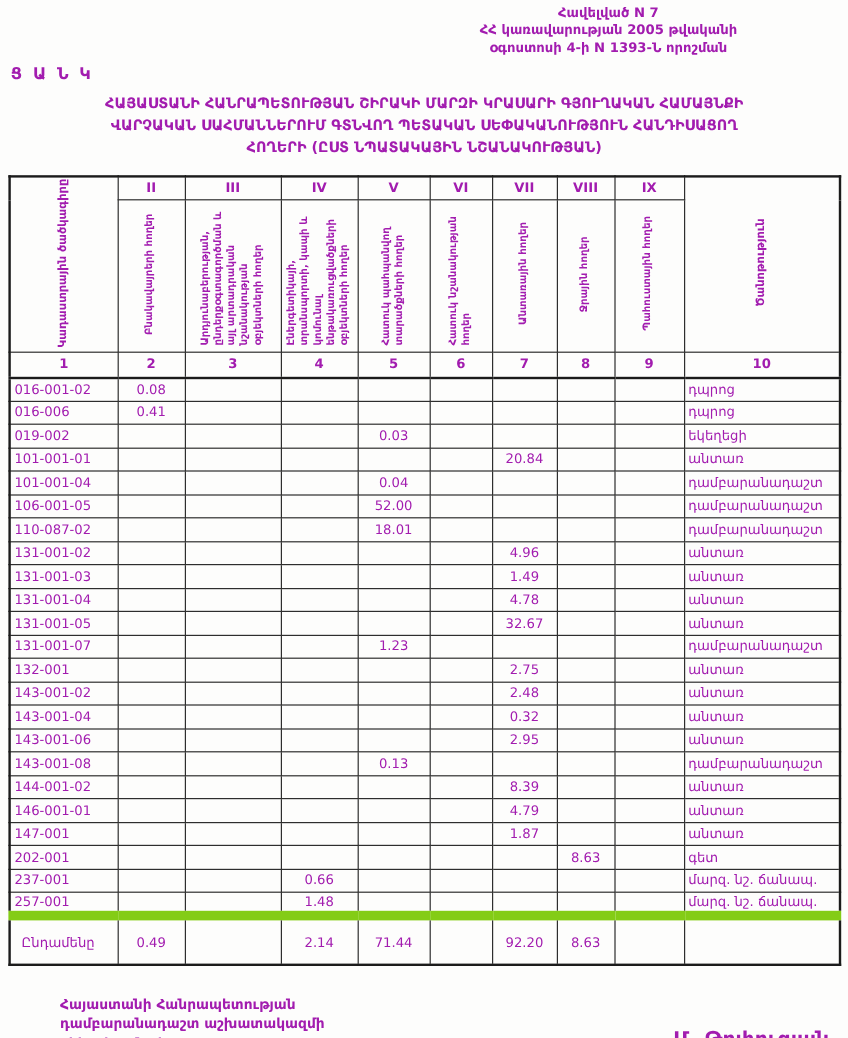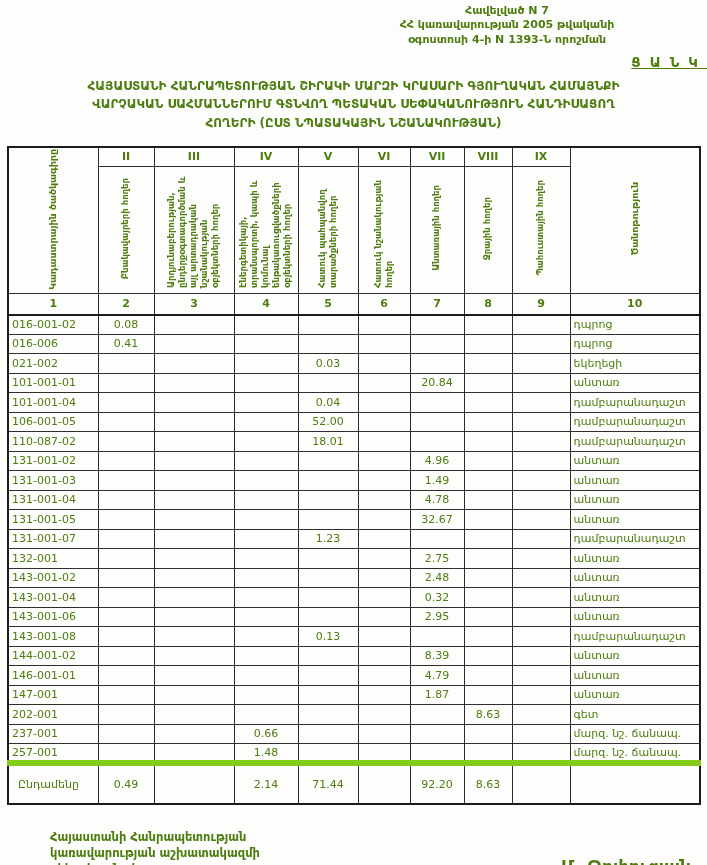--- a/index.html
+++ b/index.html
@@ -3,41 +3,40 @@
 <meta charset="utf-8">
 <style>
   * { box-sizing: border-box; margin: 0; padding: 0; }
   html, body { background: #ffffff; }
   .page {
     position: relative;
     width: 707px;
     height: 865px;
     background: #fdfdfc;
     font-family: "DejaVu Sans", sans-serif;
-    color: #4d7c0f;
+    color: #a21caf;
     overflow: hidden;
   }
   
   .doc-header {
     margin: 4px 40px 0 auto;
     width: 320px;
     text-align: center;
     font-size: 11px;
     font-weight: bold;
     line-height: 1.3;
   }
   
   .doc-title {
     margin-top: 7px;
-    text-align: right;
+    text-align: left;
     font-size: 13.5px;
     font-weight: bold;
     letter-spacing: 9px;
     text-indent: 9px;
-    text-decoration: underline;
   }
   .doc-subtitle {
     margin-top: 7px;
     text-align: center;
     font-size: 12px;
     font-weight: bold;
     line-height: 1.55;
   }
   
   table.land-table {
@@ -87,21 +86,21 @@
     vertical-align: middle;
     white-space: nowrap;
   }
   .data-row td.code { text-align: left; padding-left: 3px; }
   .data-row td.val { text-align: center; }
   .data-row td.note { text-align: left; padding-left: 3px; }
   .total-row td {
     height: 41px;
     font-size: 11px;
     vertical-align: middle;
-    border-top: 6px solid #84cc16;
+    border-top: 8px solid #84cc16;
     white-space: nowrap;
   }
   .total-row td.label { text-align: left; padding-left: 9px; }
   .total-row td.val { text-align: center; }
   
   .doc-footer {
     display: flex;
     align-items: flex-end;
     margin-top: 24px;
     margin-left: 12px;
@@ -212,21 +211,21 @@
       <td class="val"></td>
       <td class="val"></td>
       <td class="val"></td>
       <td class="val"></td>
       <td class="val"></td>
       <td class="val"></td>
       <td class="note">դպրոց</td>
     </tr>
 
     <tr class="data-row">
-      <td class="code">021-002</td>
+      <td class="code">019-002</td>
       <td class="val"></td>
       <td class="val"></td>
       <td class="val"></td>
       <td class="val">0.03</td>
       <td class="val"></td>
       <td class="val"></td>
       <td class="val"></td>
       <td class="val"></td>
       <td class="note">եկեղեցի</td>
     </tr>
@@ -503,19 +502,19 @@
         <td class="val">8.63</td>
         <td class="val"></td>
         <td class="note"></td>
       </tr>
     </tfoot>
   </table>
 
   <div class="doc-footer">
     <div class="footer-left">
       <div>Հայաստանի Հանրապետության</div>
-      <div>կառավարության աշխատակազմի</div>
+      <div>դամբարանադաշտ աշխատակազմի</div>
       <div>ղեկավար-նախարար</div>
     </div>
     <div class="footer-signature">Մ. Թոփուզյան</div>
   </div>
 
 </div>
 
 </body></html>

